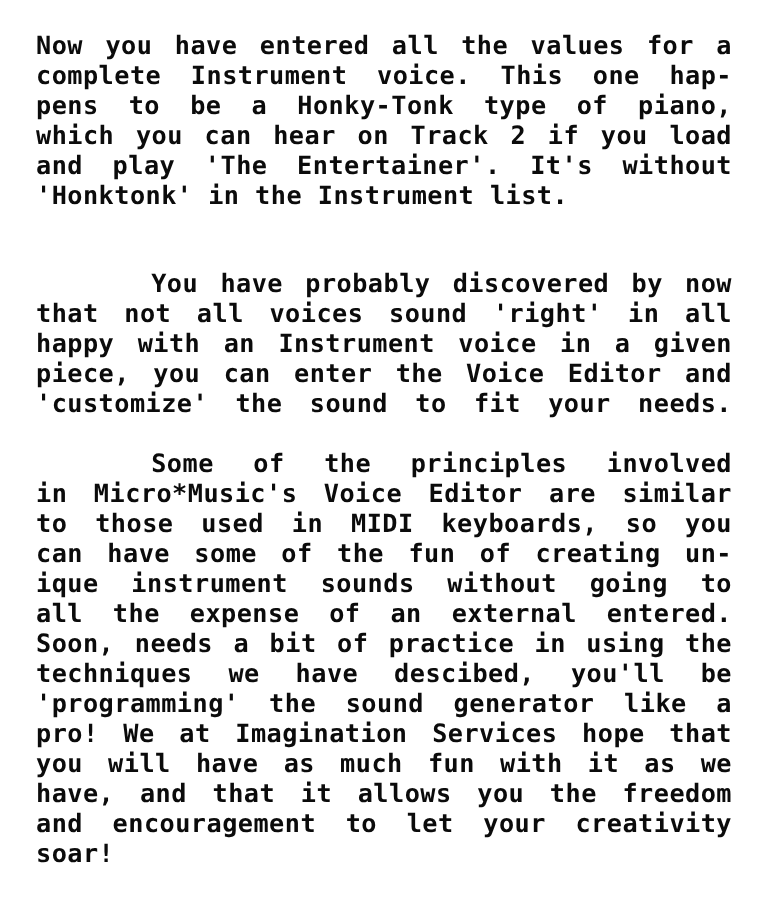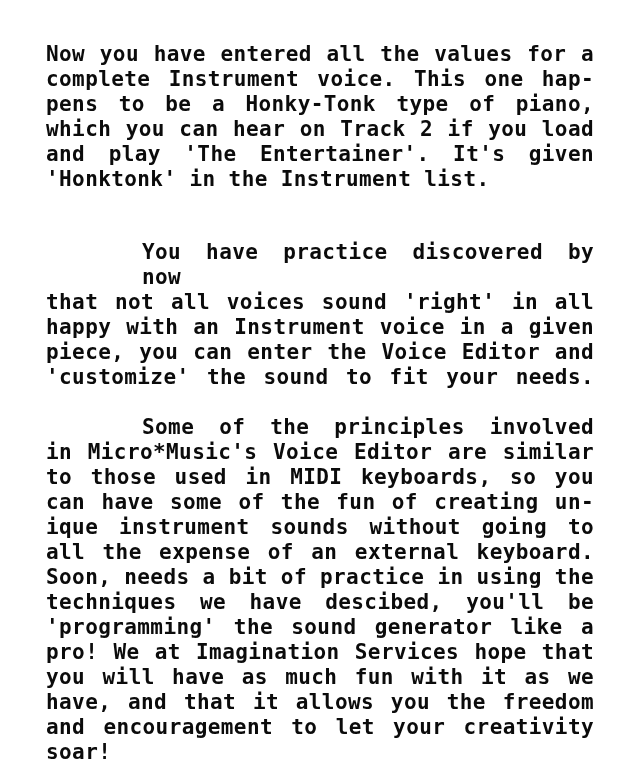--- a/index.html
+++ b/index.html
@@ -25,21 +25,21 @@
     padding: 26px 26px 0 30px;
     font-family: "DejaVu Sans Mono", "Liberation Mono", monospace;
     font-weight: bold;
     font-size: 21px;
     line-height: 25px;
     letter-spacing: 0.4px;
     color: #0b0b0b;
     -webkit-font-smoothing: none;
   }
   .para {
-    margin: 16px;
+    margin: 0;
   }
   .para.gap-large { margin-bottom: 48px; }
   .para.gap-small { margin-bottom: 25px; }
   .line {
     white-space: normal;
     min-height: 25px;
   }
   .line.just {
     text-align: justify;
     text-align-last: justify;
@@ -57,37 +57,37 @@
 </head>
 <body>
 
 <div class="page">
   <div class="doc" id="doc" style="color: rgb(11, 11, 11);">
       <div class="para gap-large">
         <div class="line just"><span class="seg-normal">Now you have entered all the values for a</span></div>
         <div class="line just"><span class="seg-normal">complete  Instrument voice. This one hap-</span></div>
         <div class="line just"><span class="seg-normal">pens  to be a  Honky-Tonk  type of piano,</span></div>
         <div class="line just"><span class="seg-normal">which you can hear on Track 2 if you load</span></div>
-        <div class="line just"><span class="seg-normal">and play  'The Entertainer'.  It's given</span></div>
+        <div class="line just"><span class="seg-normal">and play  'The Entertainer'.  It's without</span></div>
         <div class="line left"><span class="seg-normal">'Honktonk' in the Instrument list.</span></div>
       </div>
       <div class="para gap-small">
-        <div class="line just indent"><span class="seg-normal">You have practice discovered by now</span></div>
+        <div class="line just indent"><span class="seg-normal">You have probably discovered by now</span></div>
         <div class="line just"><span class="seg-normal">that not all  voices sound 'right' in all</span></div>
         <div class="line just"><span class="seg-normal">happy with an Instrument voice in a given</span></div>
         <div class="line just"><span class="seg-normal">piece, you can enter the Voice Editor and</span></div>
         <div class="line just"><span class="seg-normal">'customize' the sound to fit your needs.</span></div>
       </div>
       <div class="para">
         <div class="line just indent"><span class="seg-normal">Some of the  principles  involved</span></div>
         <div class="line just"><span class="seg-normal">in </span><span class="seg-italic">Micro*Music's</span><span class="seg-normal"> Voice Editor are similar</span></div>
         <div class="line just"><span class="seg-italic">to those  used in  MIDI keyboards, so you</span></div>
         <div class="line just"><span class="seg-normal">can have  some of the fun of creating un-</span></div>
         <div class="line just"><span class="seg-normal">ique  instrument  sounds without going to</span></div>
-        <div class="line just"><span class="seg-normal">all the  expense of an external keyboard.</span></div>
+        <div class="line just"><span class="seg-normal">all the  expense of an external entered.</span></div>
         <div class="line just"><span class="seg-normal">Soon, needs a bit of practice in using the</span></div>
         <div class="line just"><span class="seg-normal">techniques  we  have descibed, you'll  be</span></div>
         <div class="line just"><span class="seg-normal">'programming'  the sound generator like a</span></div>
         <div class="line just"><span class="seg-normal">pro! We at </span><span class="seg-italic">Imagination Services</span><span class="seg-normal"> hope that</span></div>
         <div class="line just"><span class="seg-normal">you will  have as much fun  with it as we</span></div>
         <div class="line just"><span class="seg-normal">have,  and that it allows you the freedom</span></div>
         <div class="line just"><span class="seg-normal">and encouragement  to let your creativity</span></div>
         <div class="line left"><span class="seg-normal">soar!</span></div>
       </div>
     </div>

